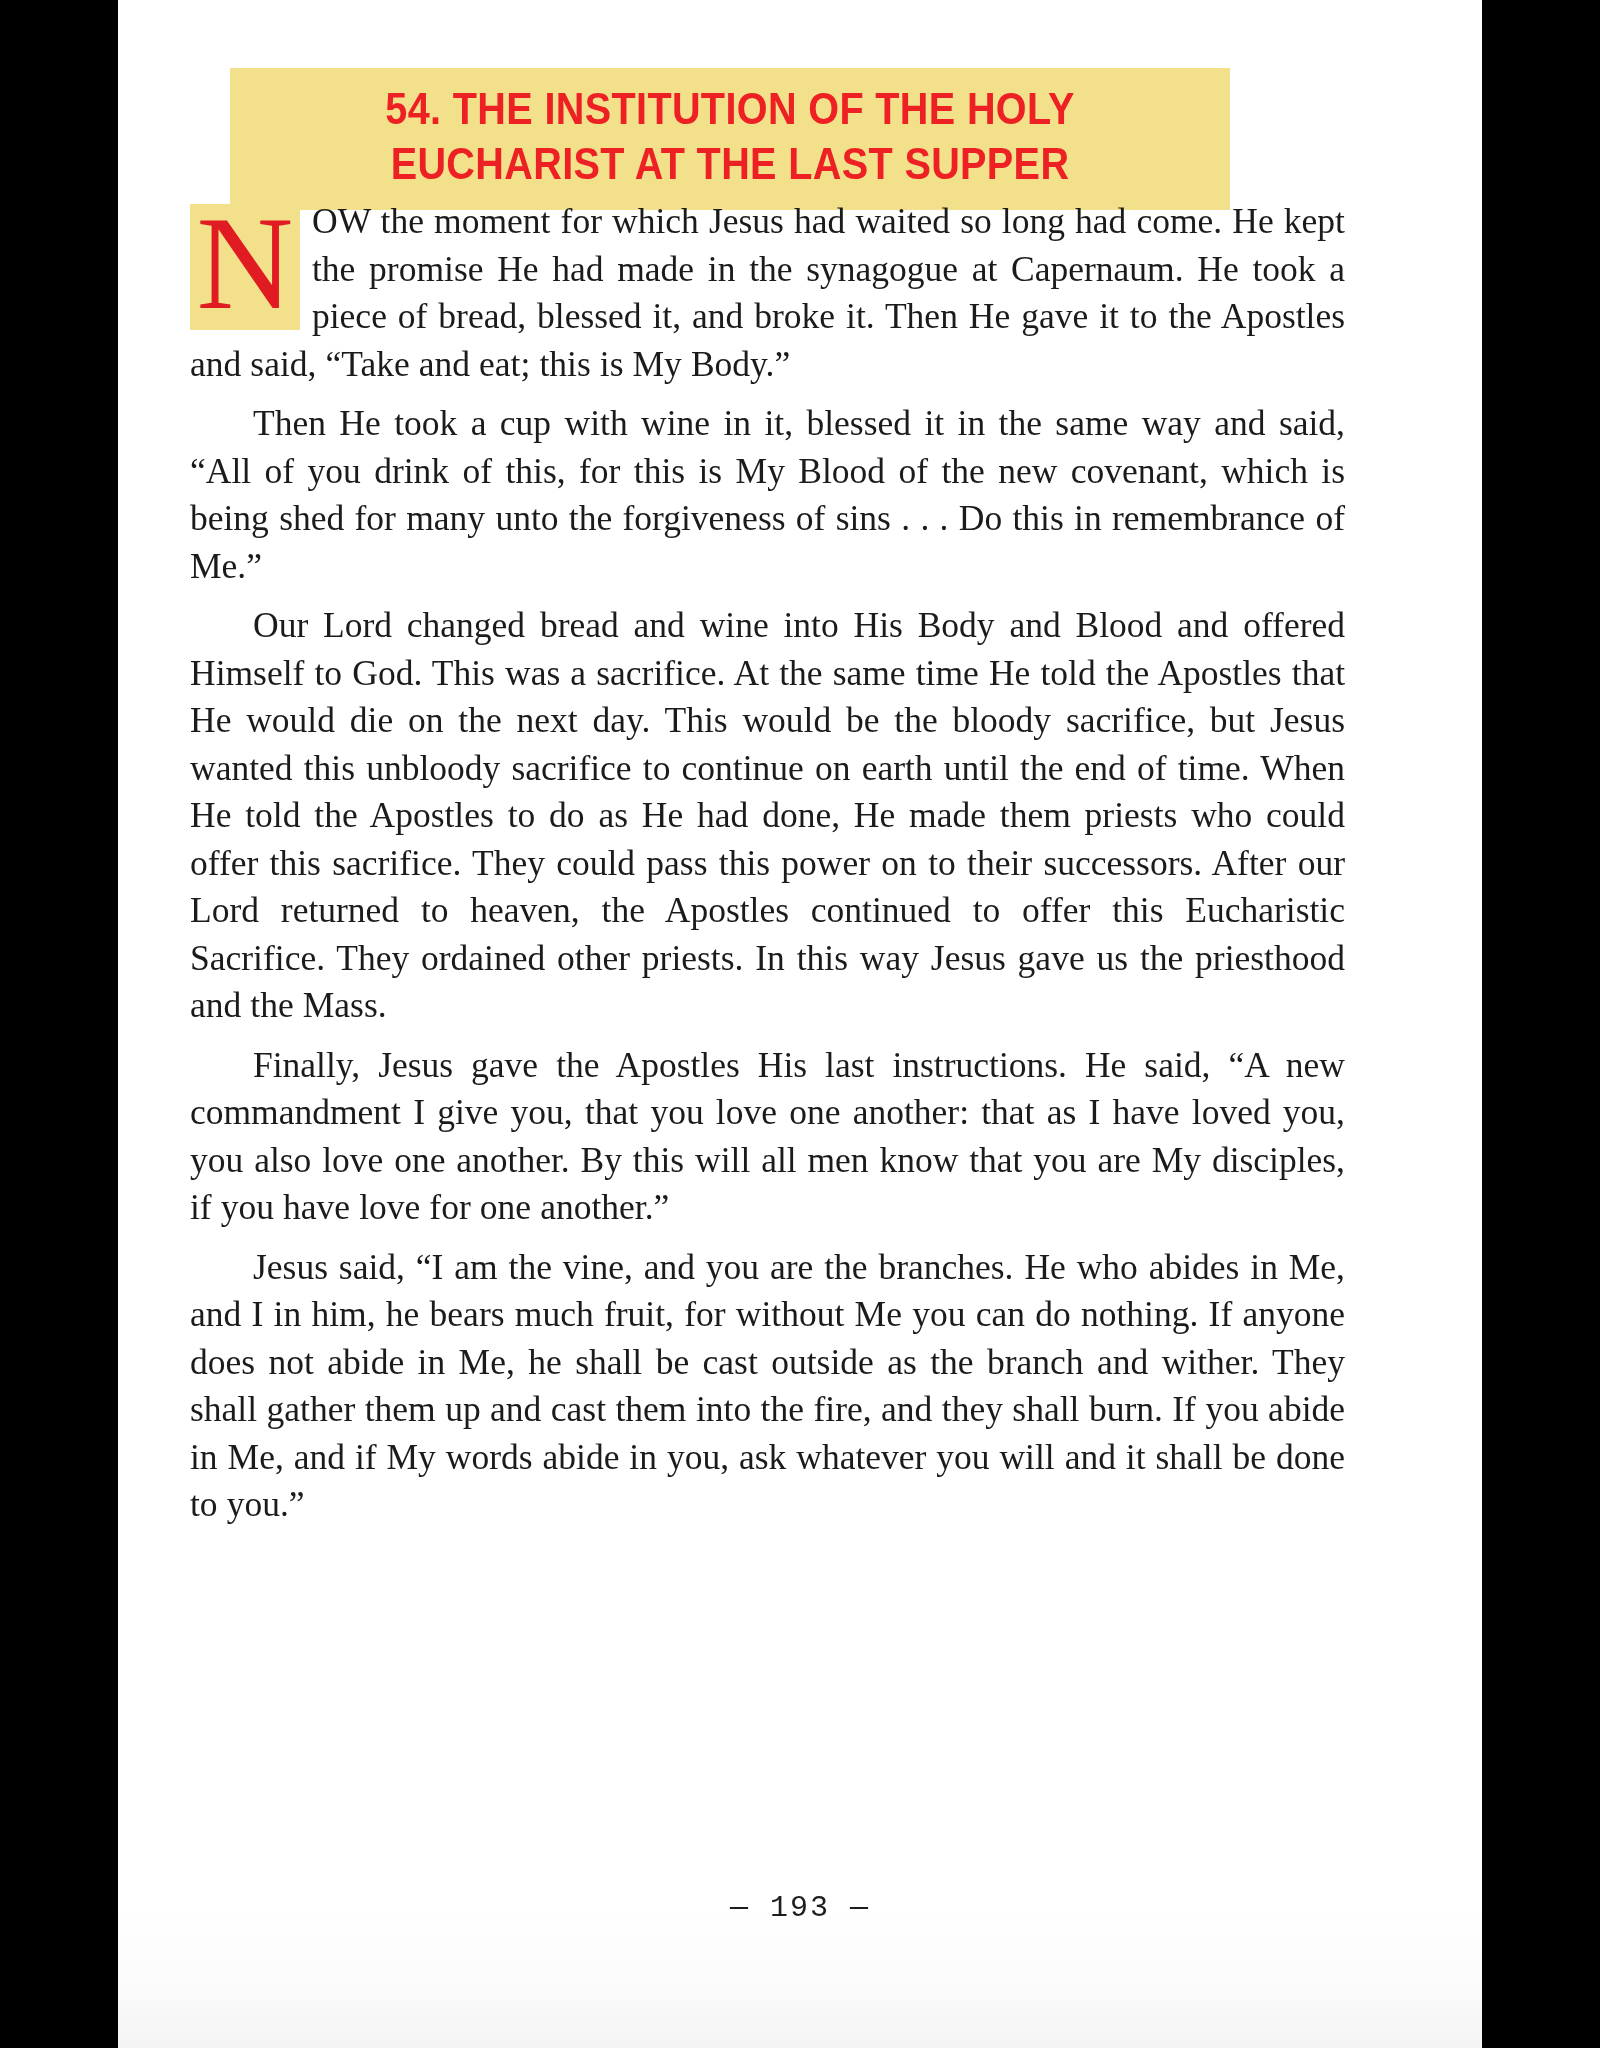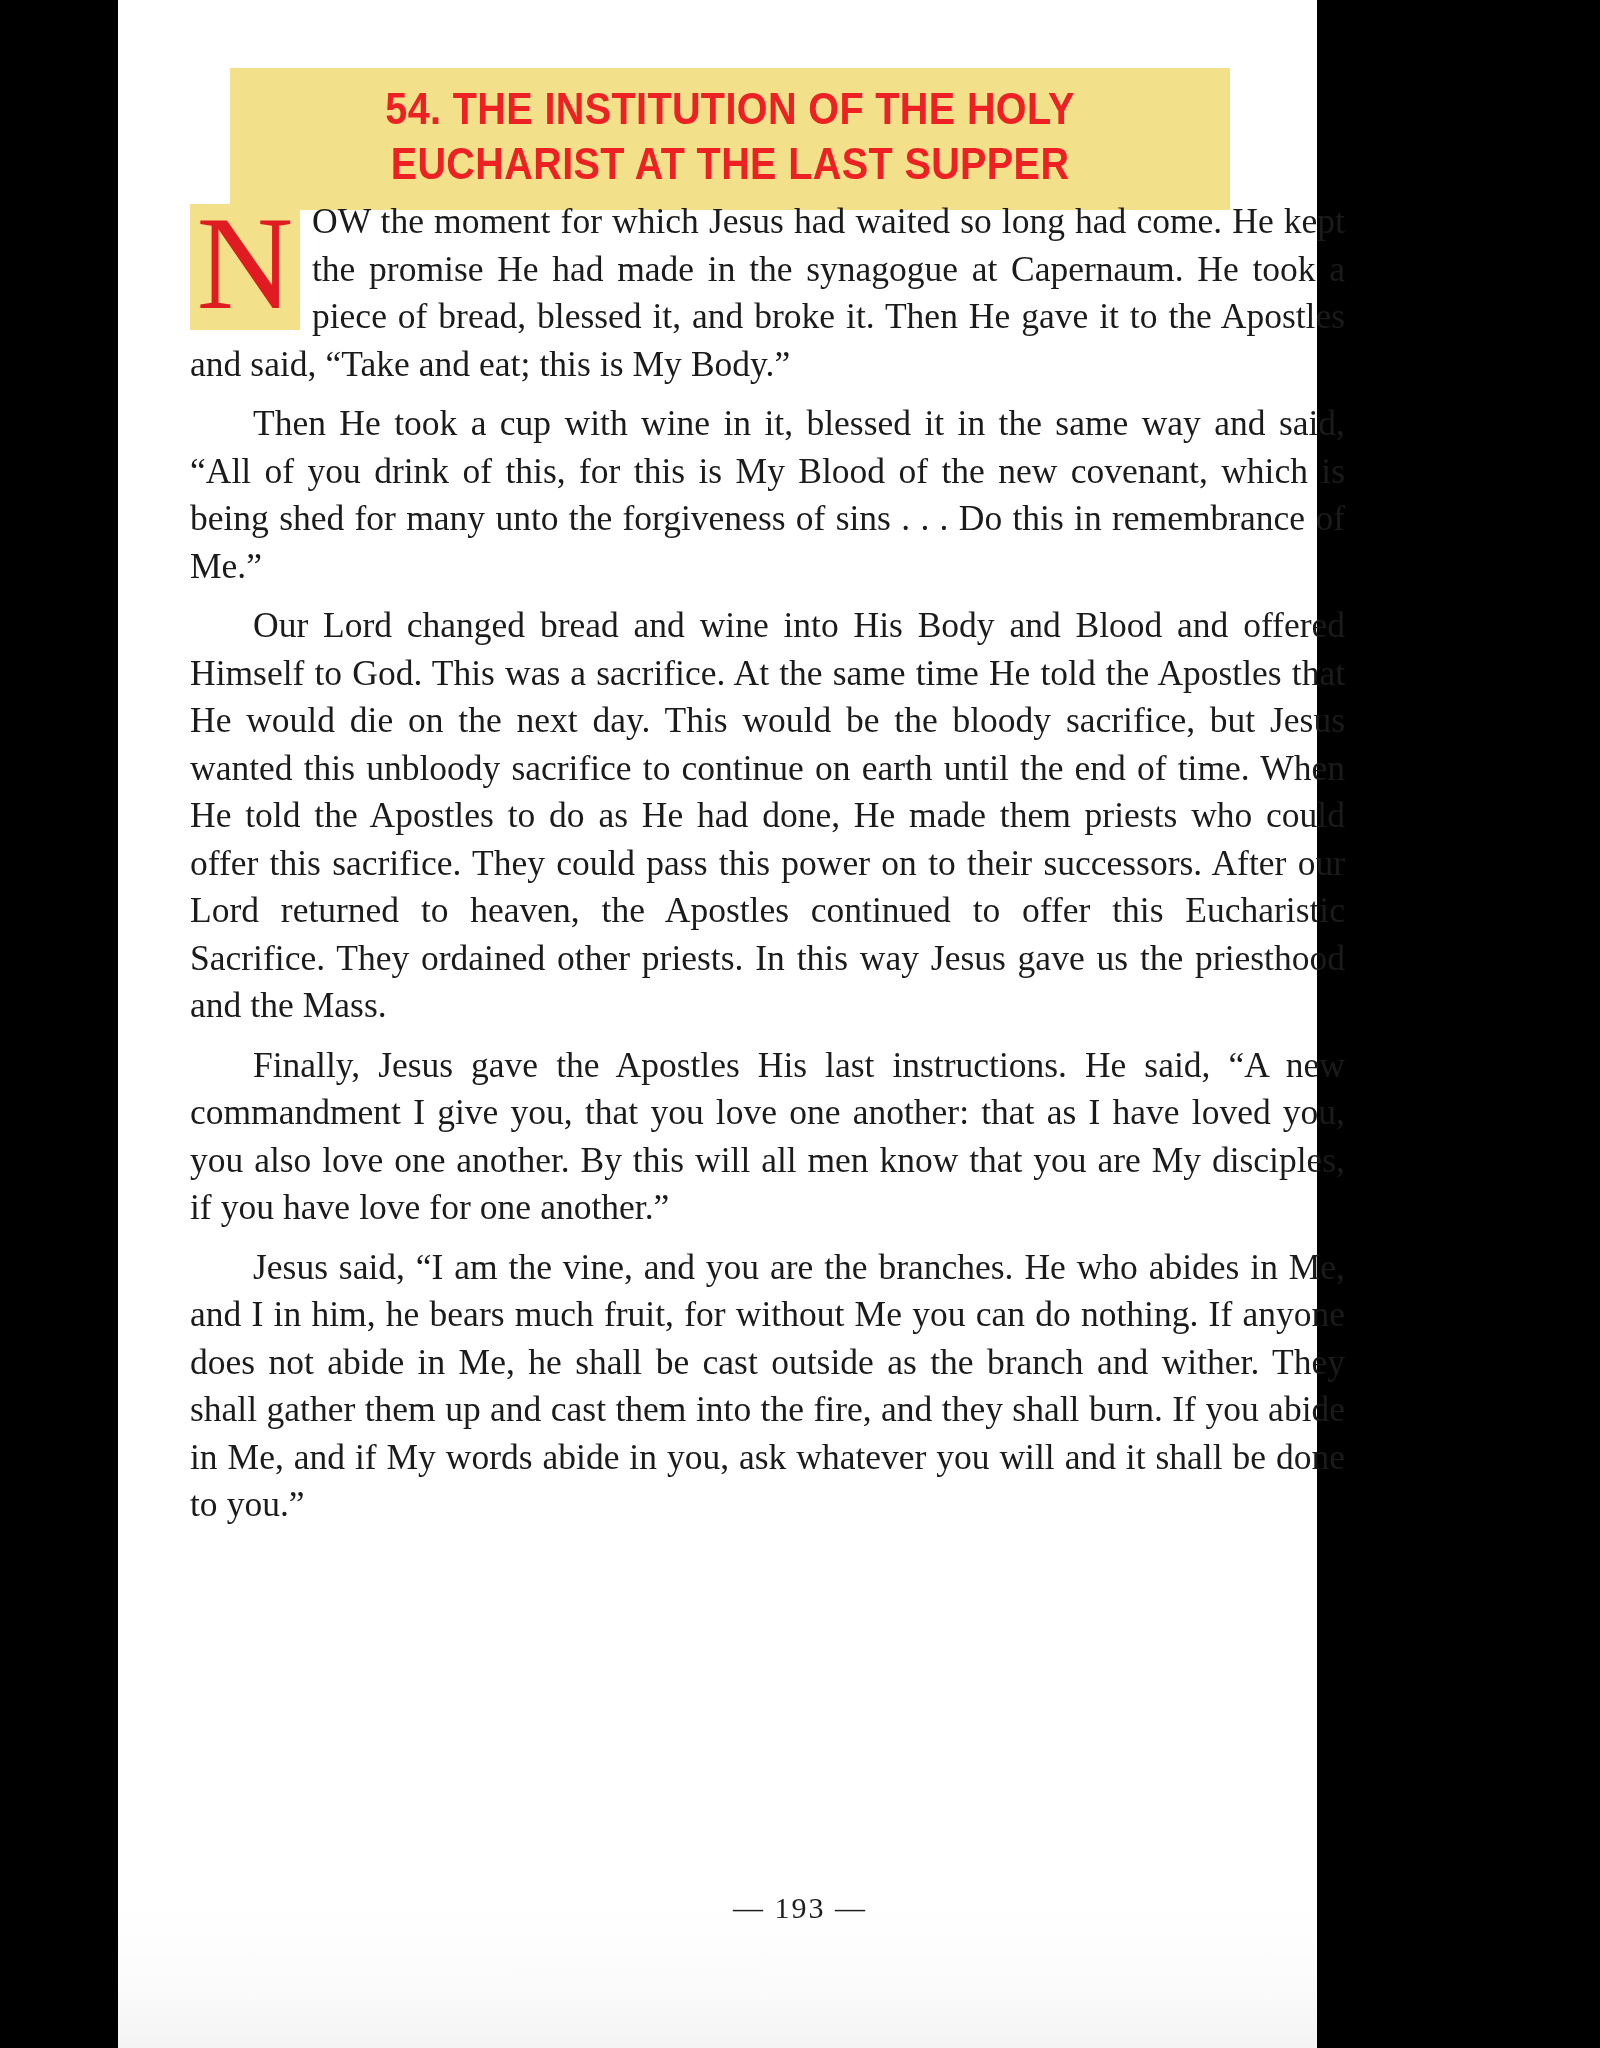--- a/index.html
+++ b/index.html
@@ -29,21 +29,21 @@
     background: #000000;
   }
   .letterbox.left  { left: 0;    width: 118px; }
   .letterbox.right { right: 0;   width: 118px; }
 
   
   #page {
     position: absolute;
     left: 118px;
     top: 0;
-    width: 1199px;
+    width: 1364px;
     height: 2048px;
     background: #ffffff;
     background-image: linear-gradient(to bottom, #ffffff 0%, #ffffff 93%, #fbfbfb 97%, #f4f4f4 100%);
     box-sizing: border-box;
   }
 
   
   .title-banner {
     position: absolute;
     left: 112px;
@@ -112,21 +112,21 @@
     box-sizing: border-box;
   }
 
   
   .folio {
     position: absolute;
     left: 0;
     top: 1891px;
     width: 1364px;
     text-align: center;
-    font-family: Liberation Serif, serif;
+    font-family: Liberation Mono, monospace;
     font-size: 30px;
     letter-spacing: 2px;
     color: #1d1d1d;
   }
 </style>
 </head>
 <body>
 
 <div id="viewport">
 

